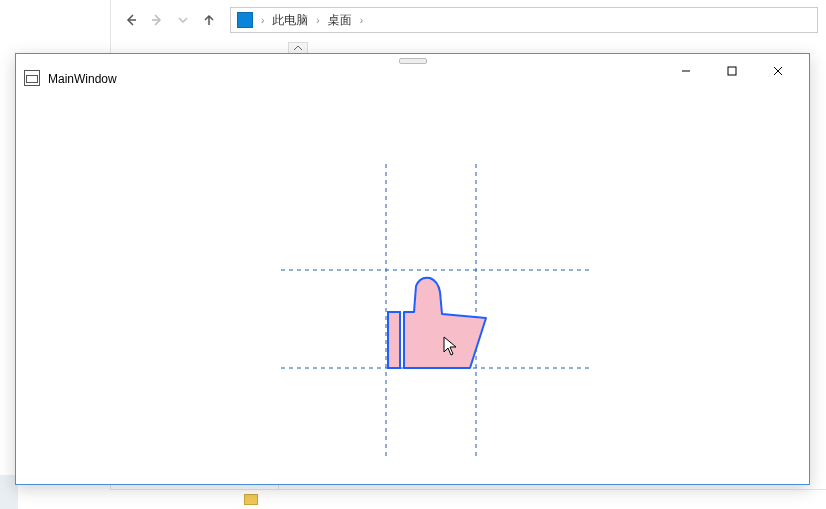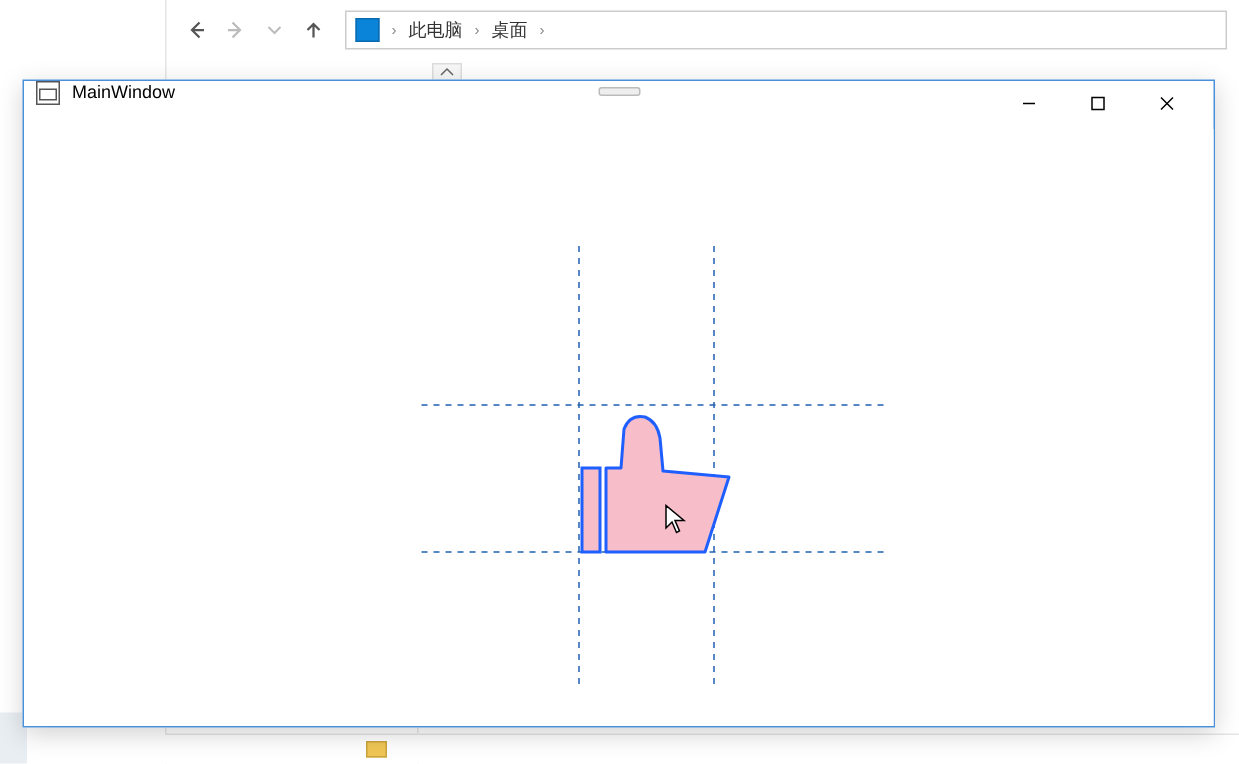--- a/index.html
+++ b/index.html
@@ -133,21 +133,21 @@
       top: 53px;
       width: 795px;
       height: 432px;
       background: #fff;
       border: 1px solid #4a90d9;
       box-shadow: 0 4px 16px rgba(0,0,0,0.18);
     }
     .titlebar {
       height: 32px;
       display: flex;
-      align-items: flex-start;
+      align-items: flex-end;
       padding: 0 8px;
       position: relative;
     }
     .app-icon {
       width: 16px; height: 16px;
       border: 1px solid #555;
       margin-right: 8px;
       position: relative;
       background: linear-gradient(#fff,#fff);
     }

